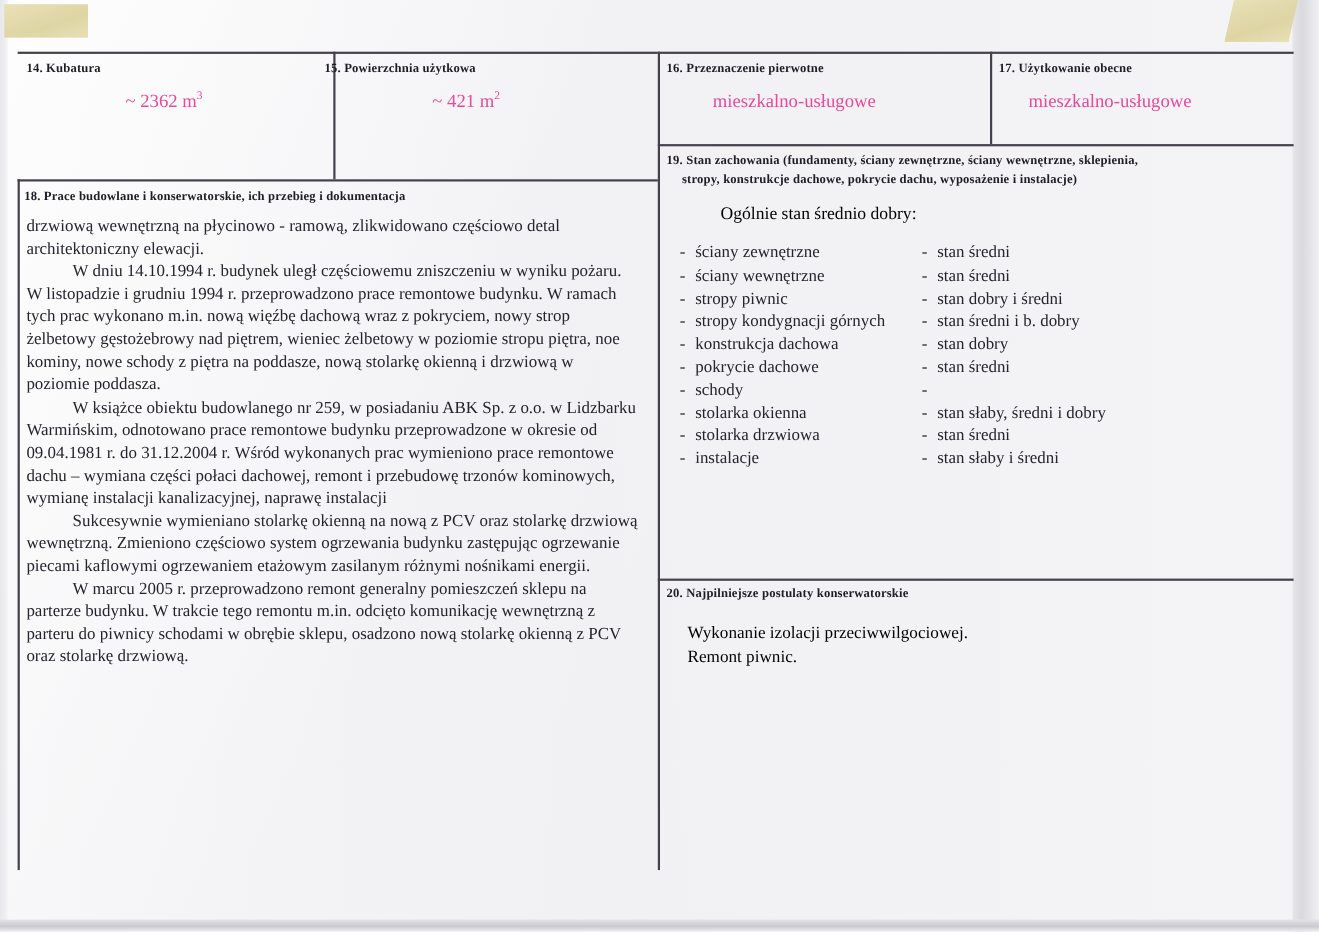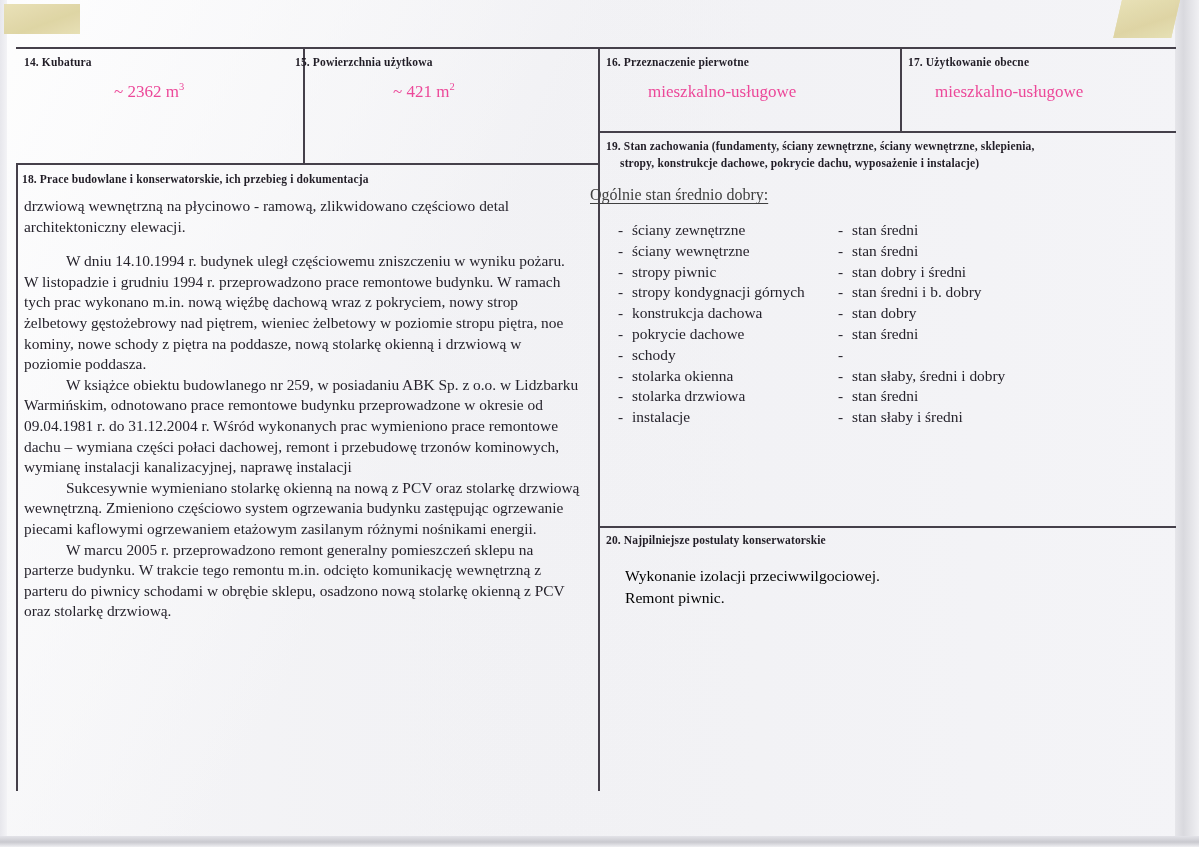--- a/index.html
+++ b/index.html
@@ -117,34 +117,32 @@
     font-size: 15.4px;
     line-height: 20.6px;
     color: #26232c;
     text-align: left;
   }
   #field18-body p {
     margin: 0 0 0 0;
     text-indent: 42px;
   }
   #field18-body p.gap-before {
-    margin-top: 14px;
   }
   #field18-body p.no-indent {
     text-indent: 0;
   }
 
   
   #field19-heading {
     position: absolute;
-    left: 590px;
+    left: 655px;
     top: 186px;
     font-size: 16px;
-    color: #404040;
-    text-decoration: underline;
+    color: #000000;
     text-underline-offset: 2.5px;
   }
   #condition-list {
     position: absolute;
     left: 618px;
     top: 220px;
     width: 470px;
     font-size: 15.4px;
     line-height: 20.8px;
     color: #26232c;

